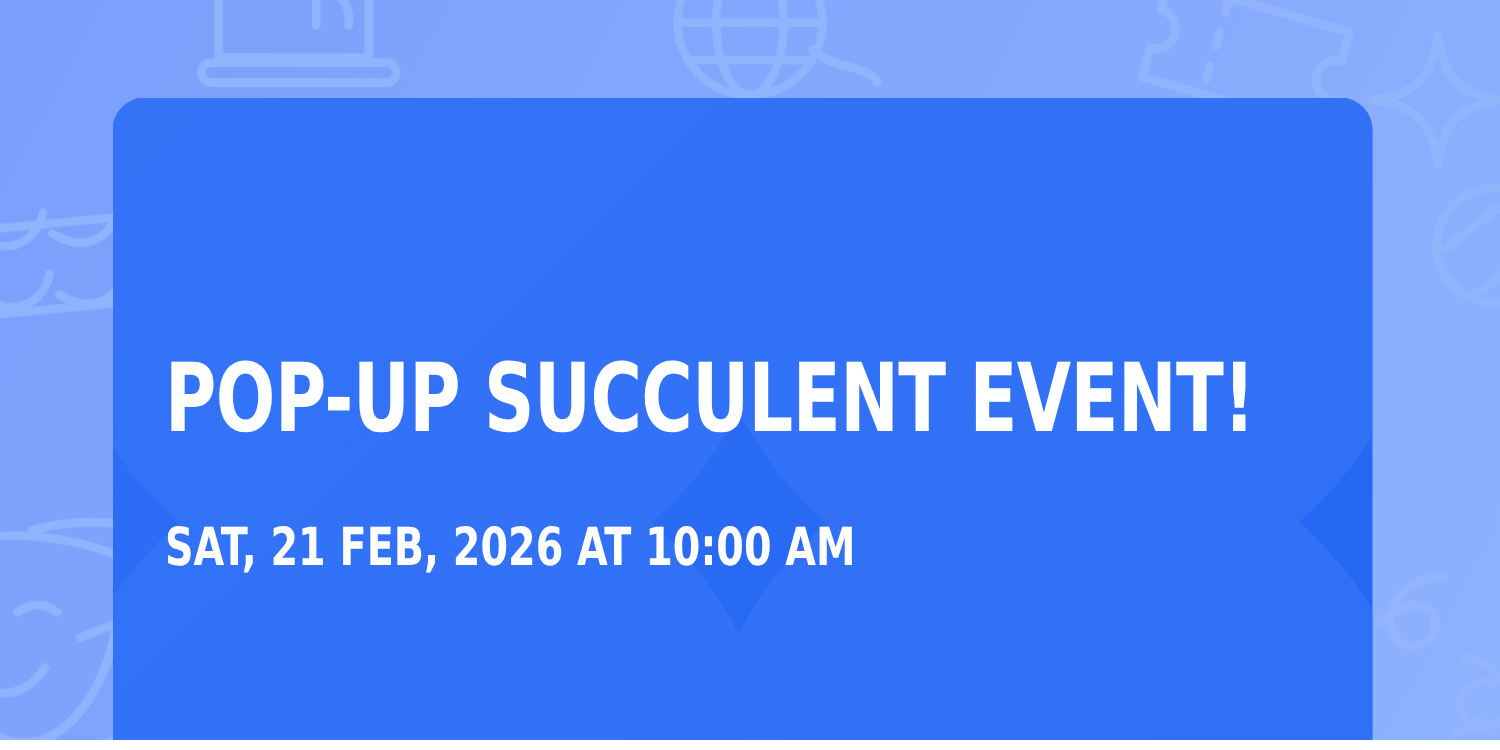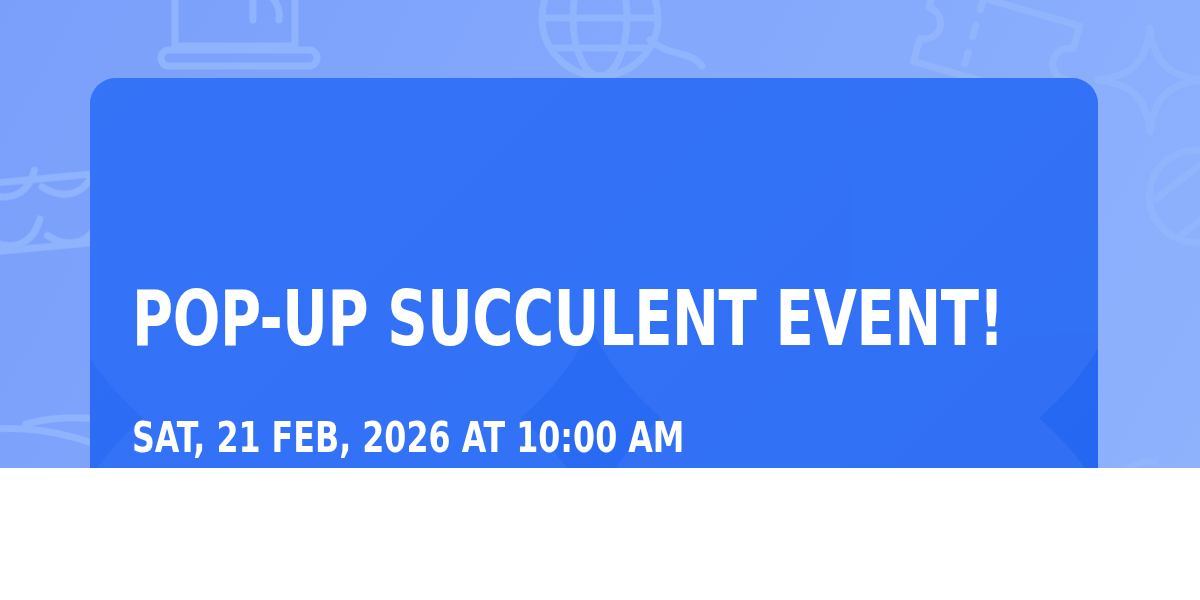--- a/index.html
+++ b/index.html
@@ -7,21 +7,21 @@
     padding: 0;
     width: 1200px;
     height: 600px;
     overflow: hidden;
     font-family: "Liberation Sans", sans-serif;
   }
 
   #stage {
     position: relative;
     width: 1200px;
-    height: 468px;
+    height: 592px;
     overflow: hidden;
     background: #4d7c0f;
   }
 
   
   .bg-gradient {
     position: absolute;
     inset: 0;
     background: linear-gradient(118deg, #7a9ffb 0%, #82a7fc 42%, #8fb2fd 100%);
   }

